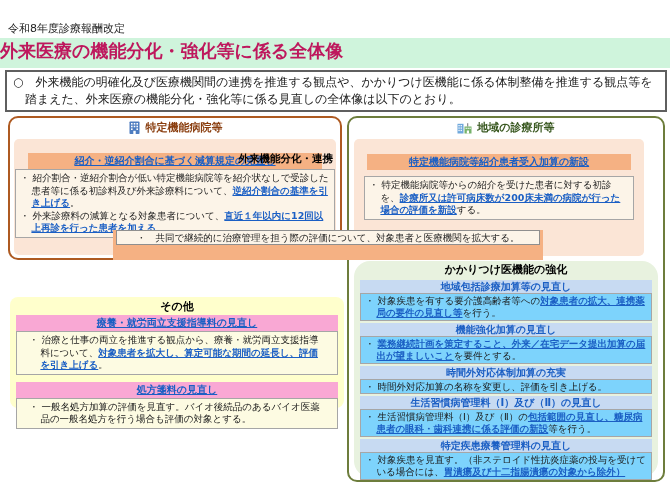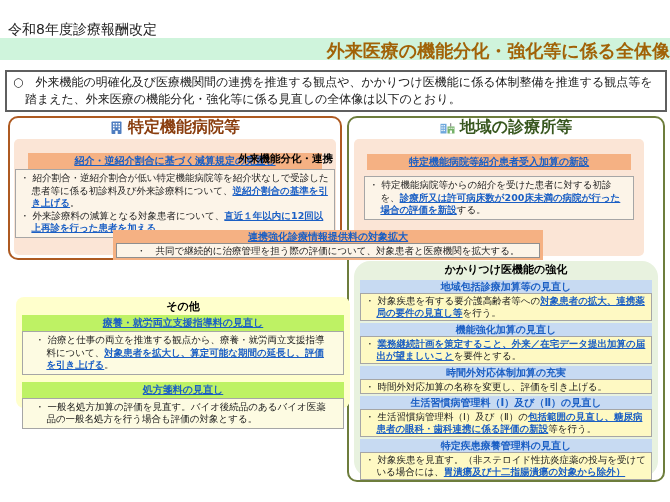--- a/index.html
+++ b/index.html
@@ -1,27 +1,27 @@
 <!DOCTYPE html>
 <html><head>
 <meta charset="utf-8">
 <style>
   html,body{margin:0;padding:0;}
   .slide{position:relative;width:670px;height:502px;background:#ffffff;overflow:hidden;
          font-family:"DejaVu Sans","Liberation Sans",sans-serif;color:#1a1a1a;}
-  .eyebrow{position:absolute;left:8px;top:21px;font-size:14px;color:#222;}
-  .titlebar{position:absolute;left:0;top:38px;width:670px;height:22px;background:#CFF4DC;
-            text-align:right;font-weight:bold;font-size:18px;line-height:26px;color:#a16207;}
+  .eyebrow{position:absolute;left:8px;top:21px;font-size:11px;color:#222;}
+  .titlebar{position:absolute;left:0;top:38px;width:670px;height:30px;background:#CFF4DC;
+            text-align:left;font-weight:bold;font-size:18px;line-height:26px;color:#be185d;}
   .intro{position:absolute;left:5px;top:70px;width:646px;border:2px solid #5f5f5f;background:#fff;
          padding:2px 6px;font-size:12px;line-height:1.4;}
   .panel{position:absolute;background:#fff;border-radius:10px;box-sizing:border-box;}
   .panel-left{left:8px;top:116px;width:334px;height:144px;border:2.5px solid #AE5A21;}
   .panel-right{left:347px;top:116px;width:318px;height:366px;border:2.5px solid #6D7D3C;}
   .panel-header{display:flex;align-items:center;justify-content:center;gap:5px;height:19px;
-                font-weight:bold;font-size:16px;}
+                font-weight:bold;font-size:11px;}
   .hdr-left{color:#8A3E0F;}
   .hdr-right{color:#38571F;}
   .peach{position:absolute;background:#FBE5D6;border-radius:5px;}
   .peach-left{left:4px;right:4px;top:21px;bottom:3px;}
   .peach-right{left:5px;right:19px;top:21px;height:117px;}
   .section-label{position:absolute;top:13px;right:3px;font-size:10.5px;font-weight:bold;color:#000;}
   .orange-bar{background:#F5B183;text-align:center;font-size:10px;font-weight:bold;
               color:#1B5FC4;text-decoration:underline;padding:1px 0;}
   .peach-left .orange-bar{margin:14px 14px 0;}
   .peach-right .orange-bar{margin:15px 13px 0;}
@@ -29,33 +29,33 @@
   .peach-left .body-box{margin:0 1px;}
   .peach-right .body-box{margin:6px 10px 0;}
   .bullet{padding-left:1.2em;text-indent:-1.2em;}
   .em{color:#1B5FC4;font-weight:bold;text-decoration:underline;}
   .linkbox{position:absolute;left:113px;top:230px;width:430px;height:30px;background:#F5B183;
            z-index:6;box-sizing:border-box;padding:0 3px;}
   .lb-title{text-align:center;font-size:10px;font-weight:bold;color:#1B5FC4;
             text-decoration:underline;line-height:13px;}
   .lb-inner{background:#FCF4E8;border:1px solid #8f8f8f;font-size:9.5px;text-align:center;
             line-height:13px;height:13px;}
-  .other{position:absolute;left:16px;top:297px;width:334px;height:111px;background:#FFFFCC;
+  .other{position:absolute;left:10px;top:297px;width:334px;height:111px;background:#FFFFCC;
          border-radius:8px;box-sizing:border-box;padding:2px 6px;}
   .other-header{text-align:center;font-weight:bold;font-size:11px;height:15px;line-height:15px;color:#000;}
-  .gray-bar{background:#bef264;text-align:center;font-size:10px;font-weight:bold;color:#1B5FC4;
+  .gray-bar{background:#f9a8d4;text-align:center;font-size:10px;font-weight:bold;color:#1B5FC4;
             text-decoration:underline;padding:1px 0;margin-top:1px;}
   .gray-bar.mt{margin-top:7px;}
   .ybody{background:#FDFBE2;border:1px solid #A6A6A6;font-size:9.5px;line-height:1.32;padding:2px 12px;}
   .green-zone{position:absolute;left:5px;right:5px;top:143px;bottom:3px;background:#E8F2DF;
               border-radius:16px;padding:1px 6px;box-sizing:border-box;}
   .gz-header{text-align:center;font-weight:bold;font-size:11px;height:16px;line-height:16px;color:#000;}
   .blue-bar{background:#C7DAF2;text-align:center;font-size:10px;font-weight:bold;color:#1B5FC4;
             line-height:13px;margin-top:2px;}
-  .gbody{background:#fef9c3;border:1px solid #A6A6A6;font-size:9.5px;line-height:1.25;padding:1px 4px;}
+  .gbody{background:#7dd3fc;border:1px solid #A6A6A6;font-size:9.5px;line-height:1.25;padding:1px 4px;}
   .icon{flex:0 0 auto;}
 </style>
 </head>
 <body>
 
 <div class="slide">
 
   <div class="eyebrow">令和8年度診療報酬改定</div>
 
   <div class="titlebar">外来医療の機能分化・強化等に係る全体像</div>
@@ -143,21 +143,20 @@
       </div>
 
       <div class="blue-bar">特定疾患療養管理料の見直し</div>
       <div class="gbody">
         <div class="bullet"><span>・ 対象疾患を見直す。（非ステロイド性抗炎症薬の投与を受けている場合には、</span><span class="em">胃潰瘍及び十二指腸潰瘍の対象から除外）</span></div>
       </div>
     </div>
   </div>
 
   <div class="linkbox">
-    <div class="lb-title">連携強化診療情報提供料の対象拡大</div>
     <div class="lb-inner"><span>・　共同で継続的に治療管理を担う際の評価について、対象患者と医療機関を拡大する。</span></div>
   </div>
 
   <div class="other">
     <div class="other-header">その他</div>
     <div class="gray-bar">療養・就労両立支援指導料の見直し</div>
     <div class="ybody">
       <div class="bullet"><span>・ 治療と仕事の両立を推進する観点から、療養・就労両立支援指導料について、</span><span class="em">対象患者を拡大し、算定可能な期間の延長し、評価を引き上げる</span><span>。</span></div>
     </div>
     <div class="gray-bar mt">処方箋料の見直し</div>

